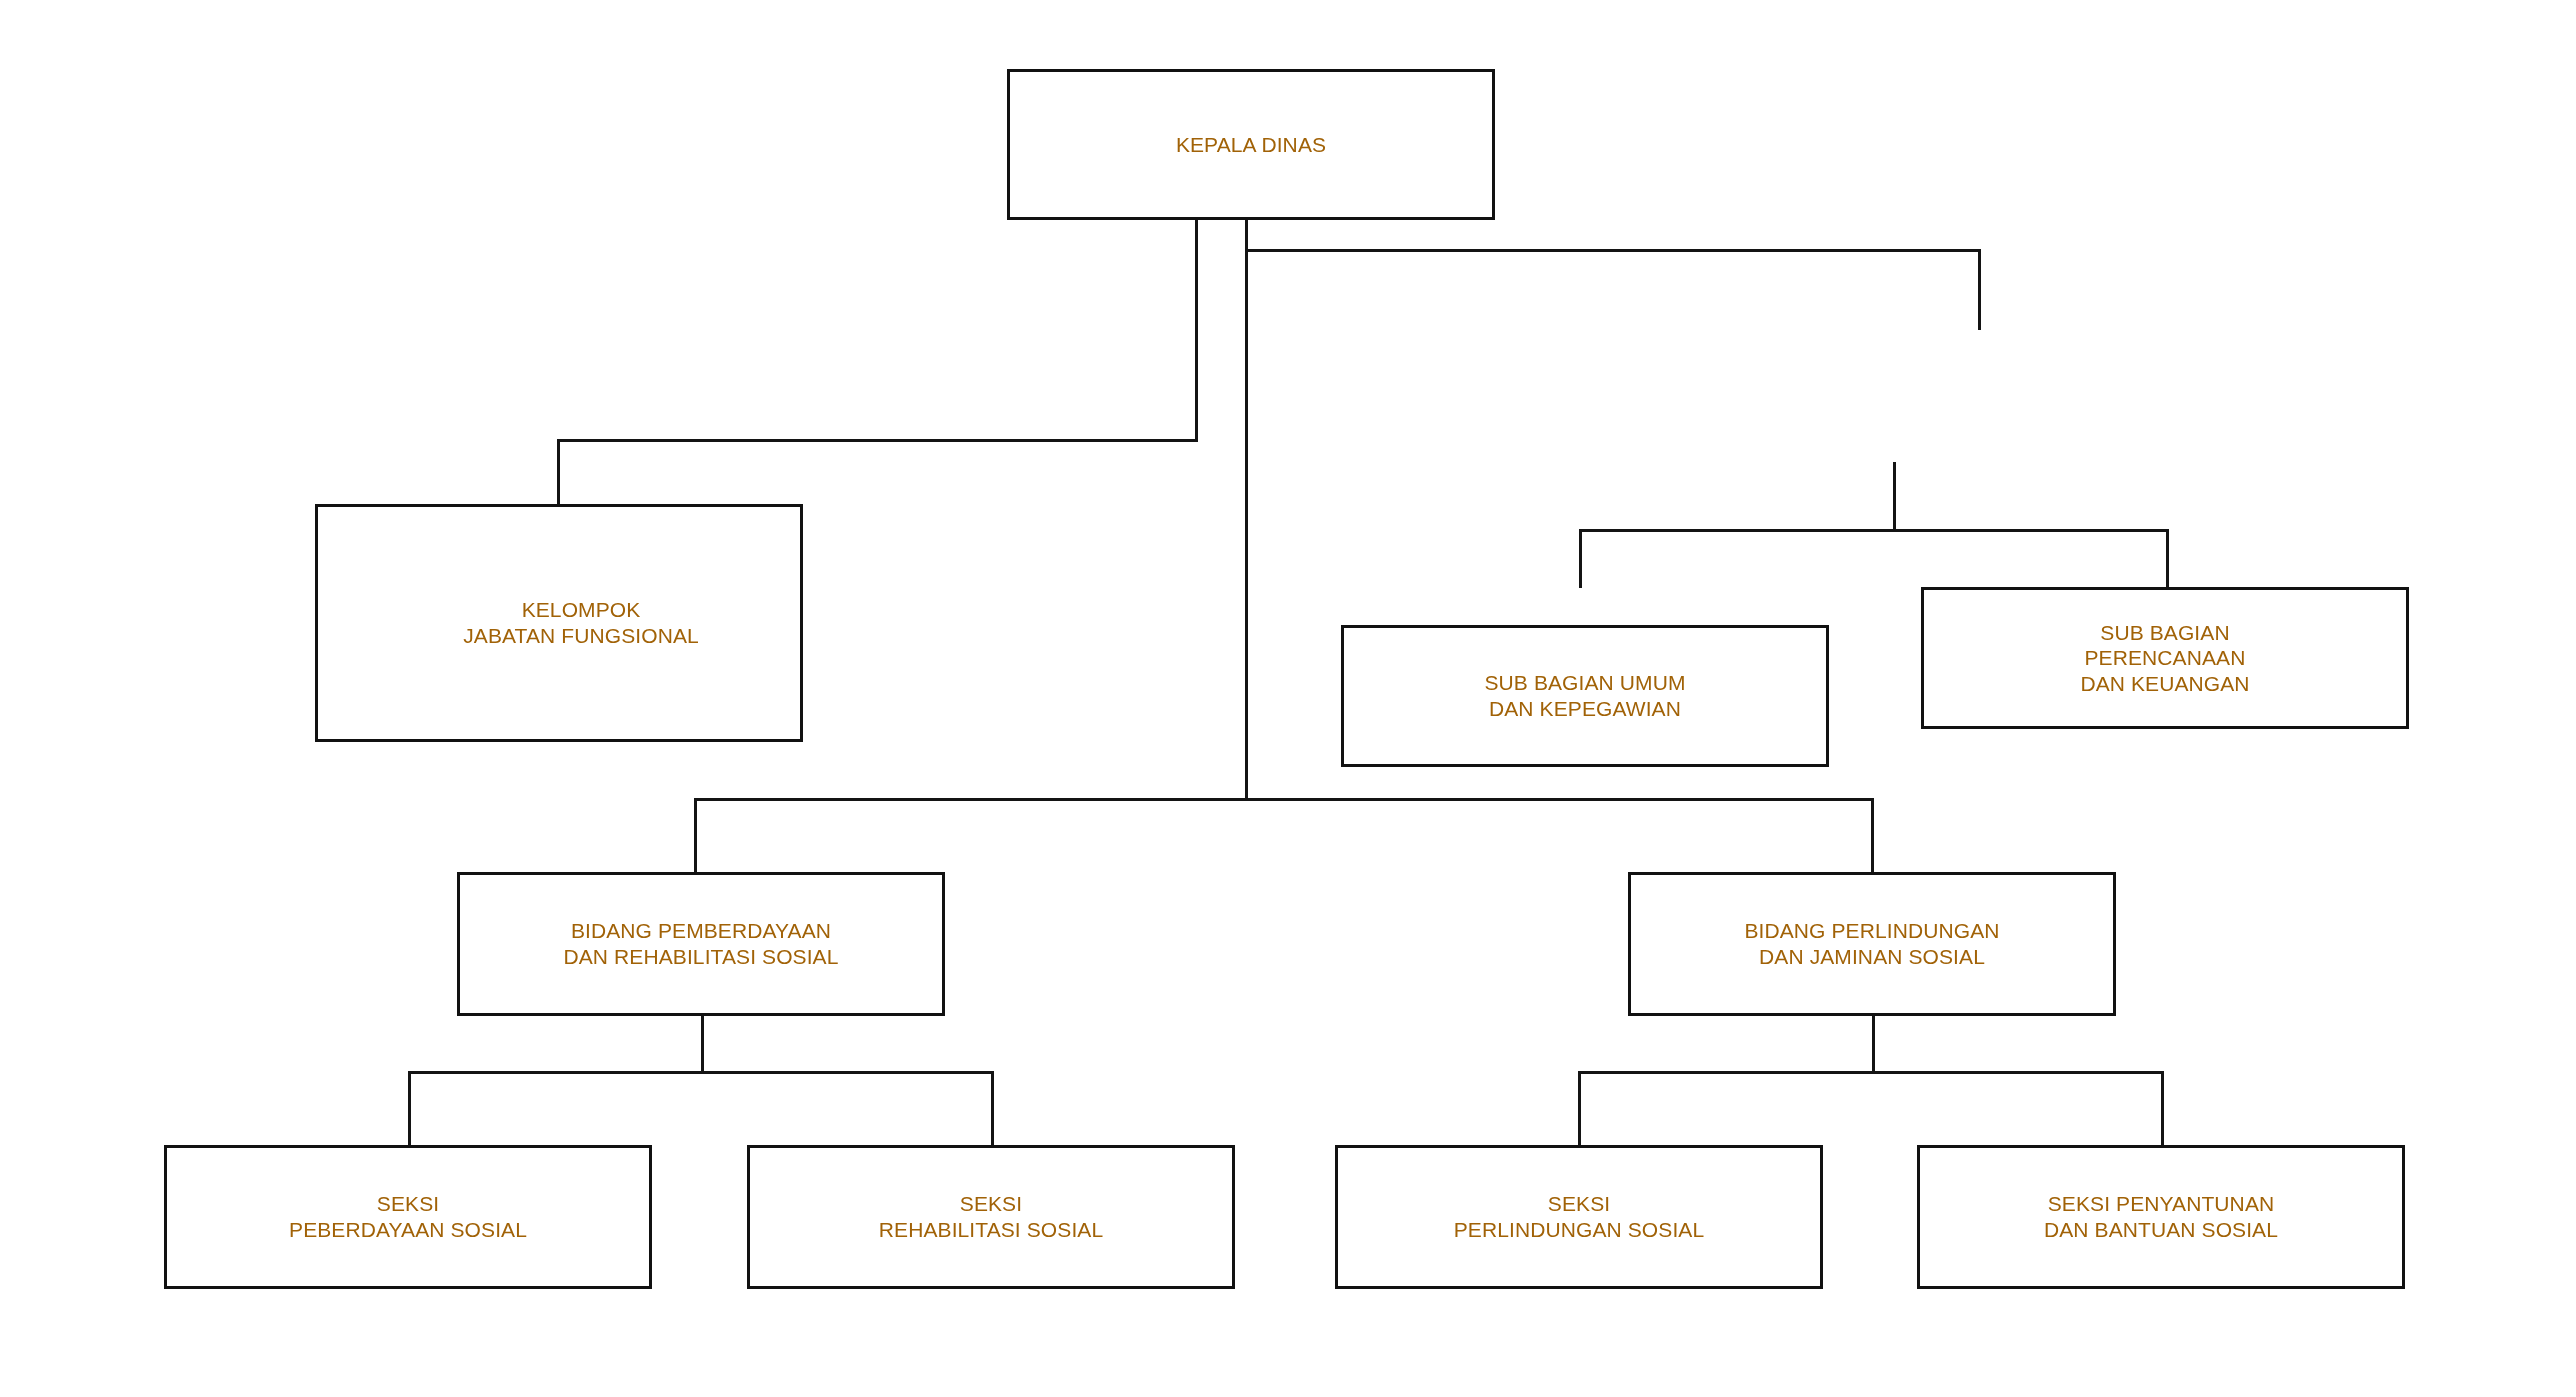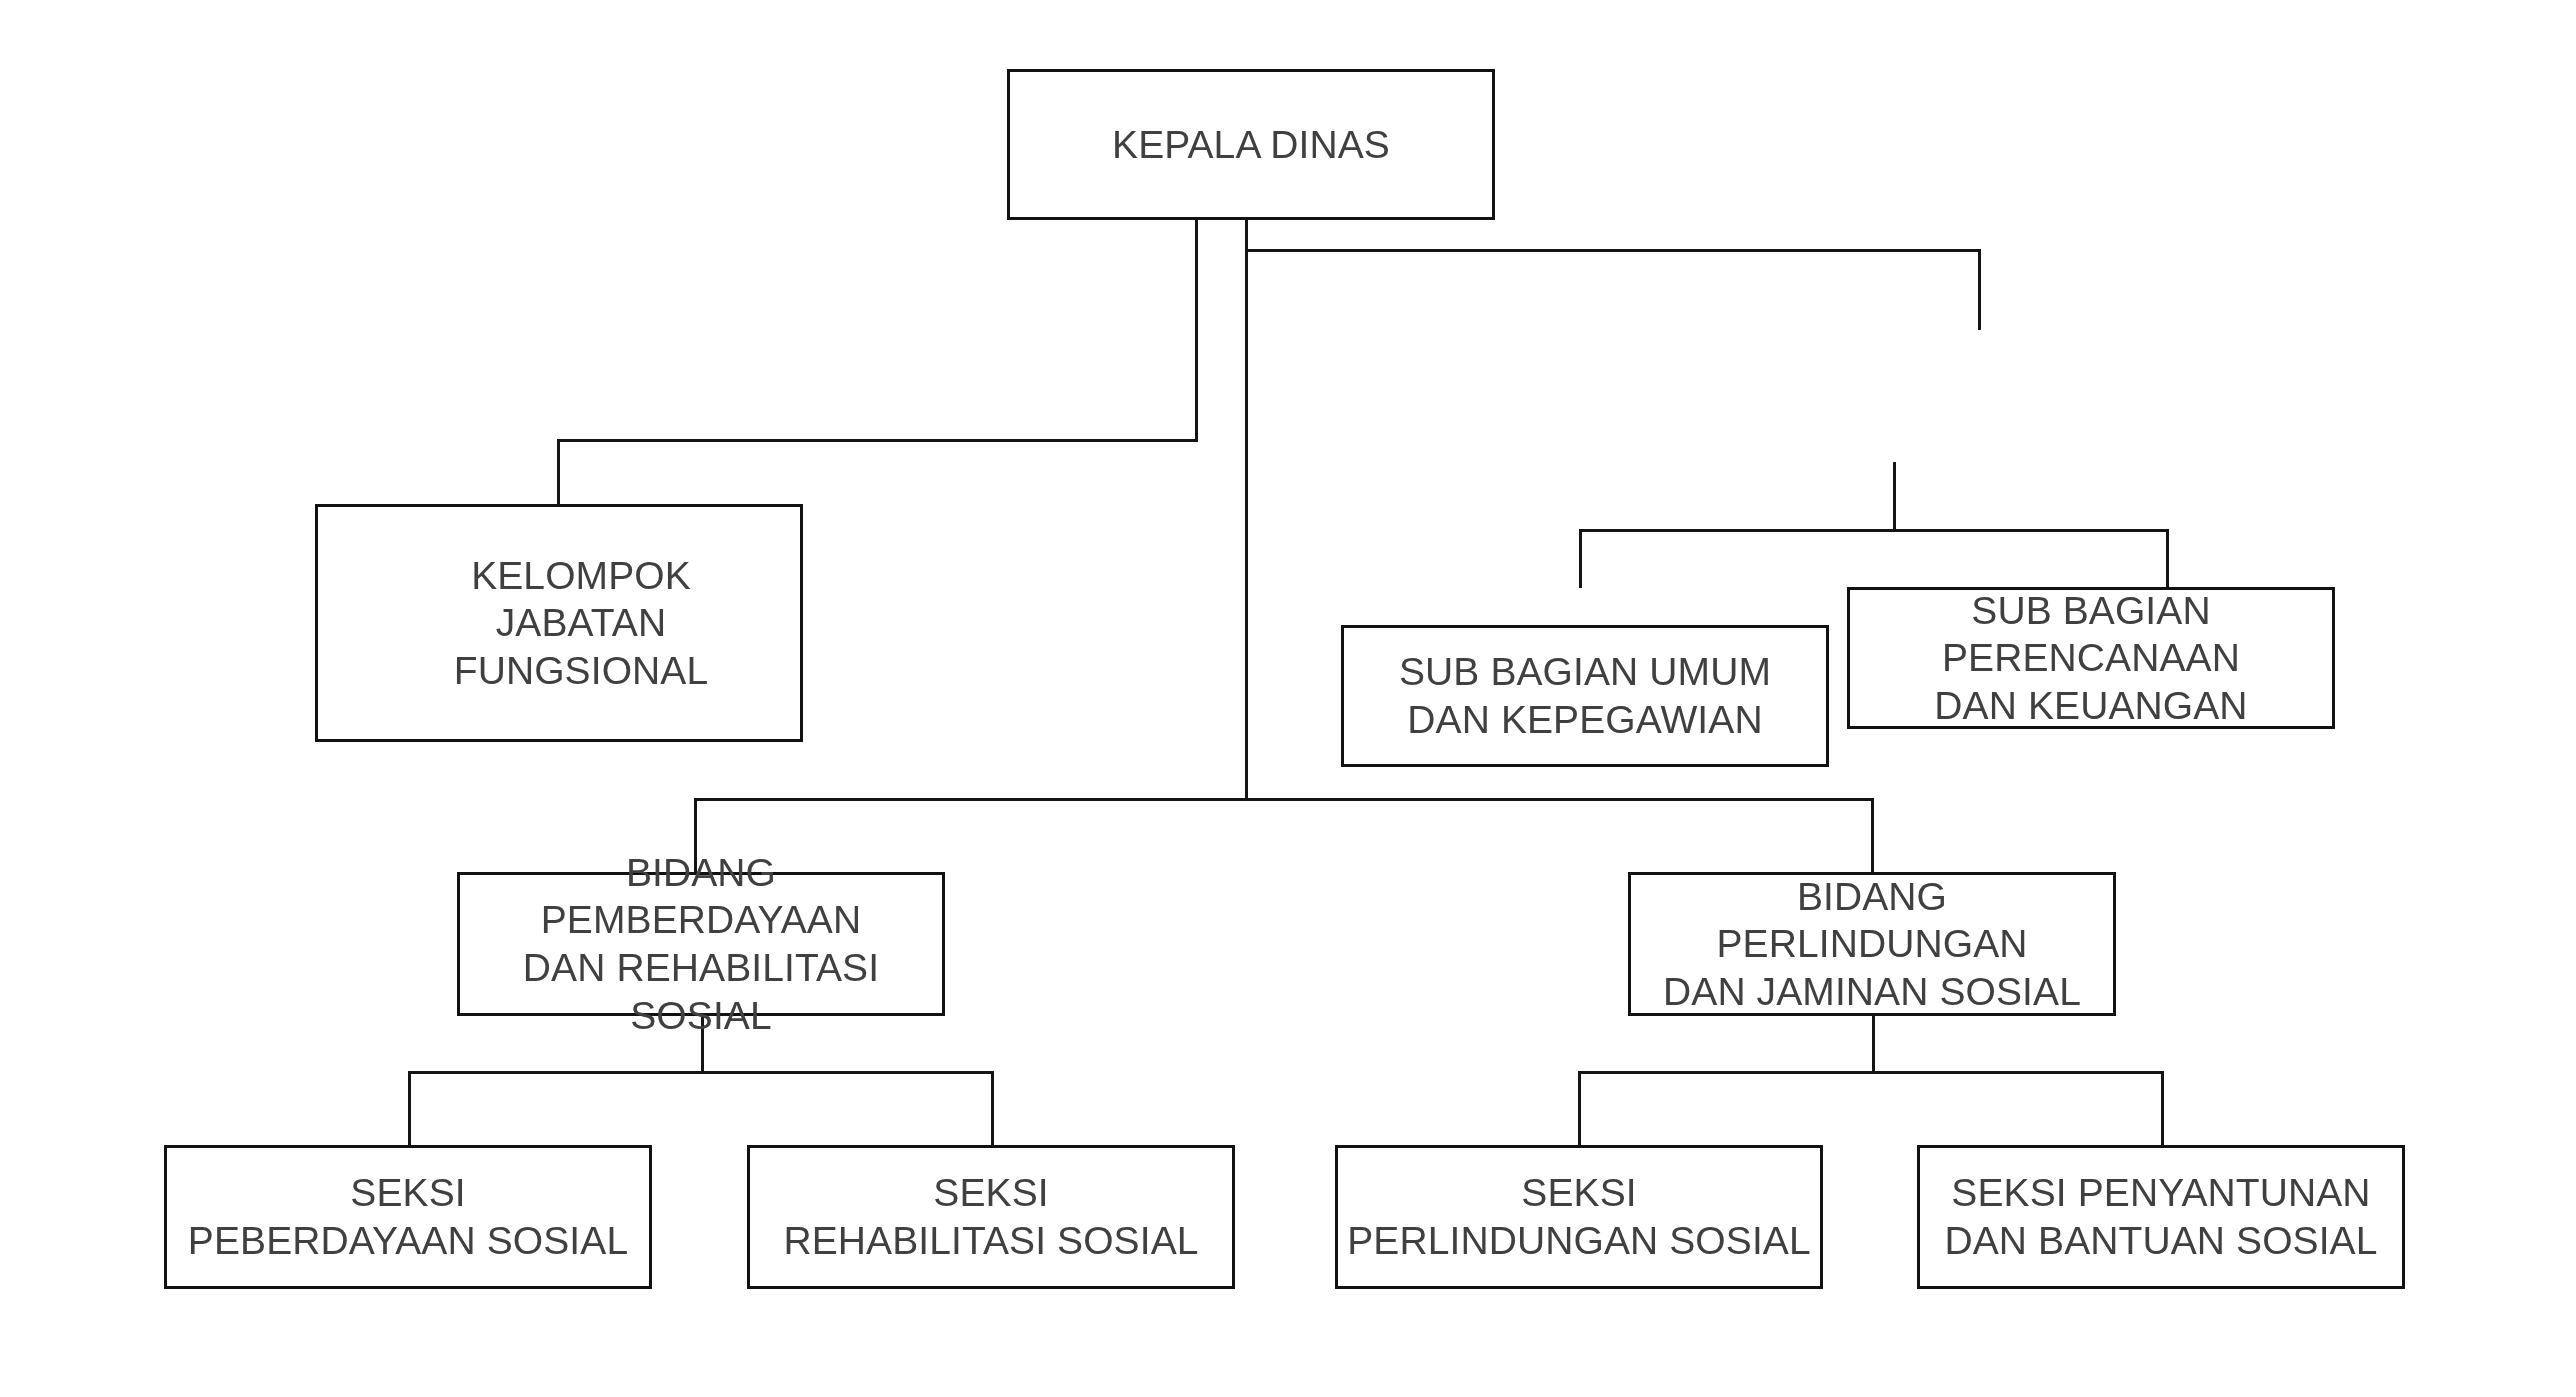--- a/index.html
+++ b/index.html
@@ -26,23 +26,23 @@
     border: 3.4px solid #111111;
     display: flex;
     align-items: center;
     justify-content: center;
     text-align: center;
     z-index: 5;
   }
   .node-label {
     display: block;
     font-family: "Liberation Sans", sans-serif;
-    font-size: 39px;
+    font-size: 21px;
     line-height: 1.22;
-    color: #404040;
+    color: #a16207;
     letter-spacing: 0.1px;
     white-space: pre-line;
     padding: 0 6.7px;
   }
   
   .conn {
     position: absolute;
     background: #141414;
     z-index: 1;
   }
@@ -90,21 +90,21 @@
   <div class="node" style="left:315px; top:504px; width:488px; height:238px;padding-left:44px;">
     <span class="node-label">KELOMPOK
 JABATAN FUNGSIONAL</span>
   </div>
 
   <div class="node" style="left:1341px; top:587px; width:488px; height:142px;margin-top:38px;">
     <span class="node-label">SUB BAGIAN UMUM
 DAN KEPEGAWIAN</span>
   </div>
 
-  <div class="node" style="left:1847px; top:587px; width:488px; height:142px;">
+  <div class="node" style="left:1921px; top:587px; width:488px; height:142px;">
     <span class="node-label">SUB BAGIAN
 PERENCANAAN
 DAN KEUANGAN</span>
   </div>
 
   <div class="node" style="left:457px; top:872px; width:488px; height:144px;">
     <span class="node-label">BIDANG PEMBERDAYAAN
 DAN REHABILITASI SOSIAL</span>
   </div>
 

